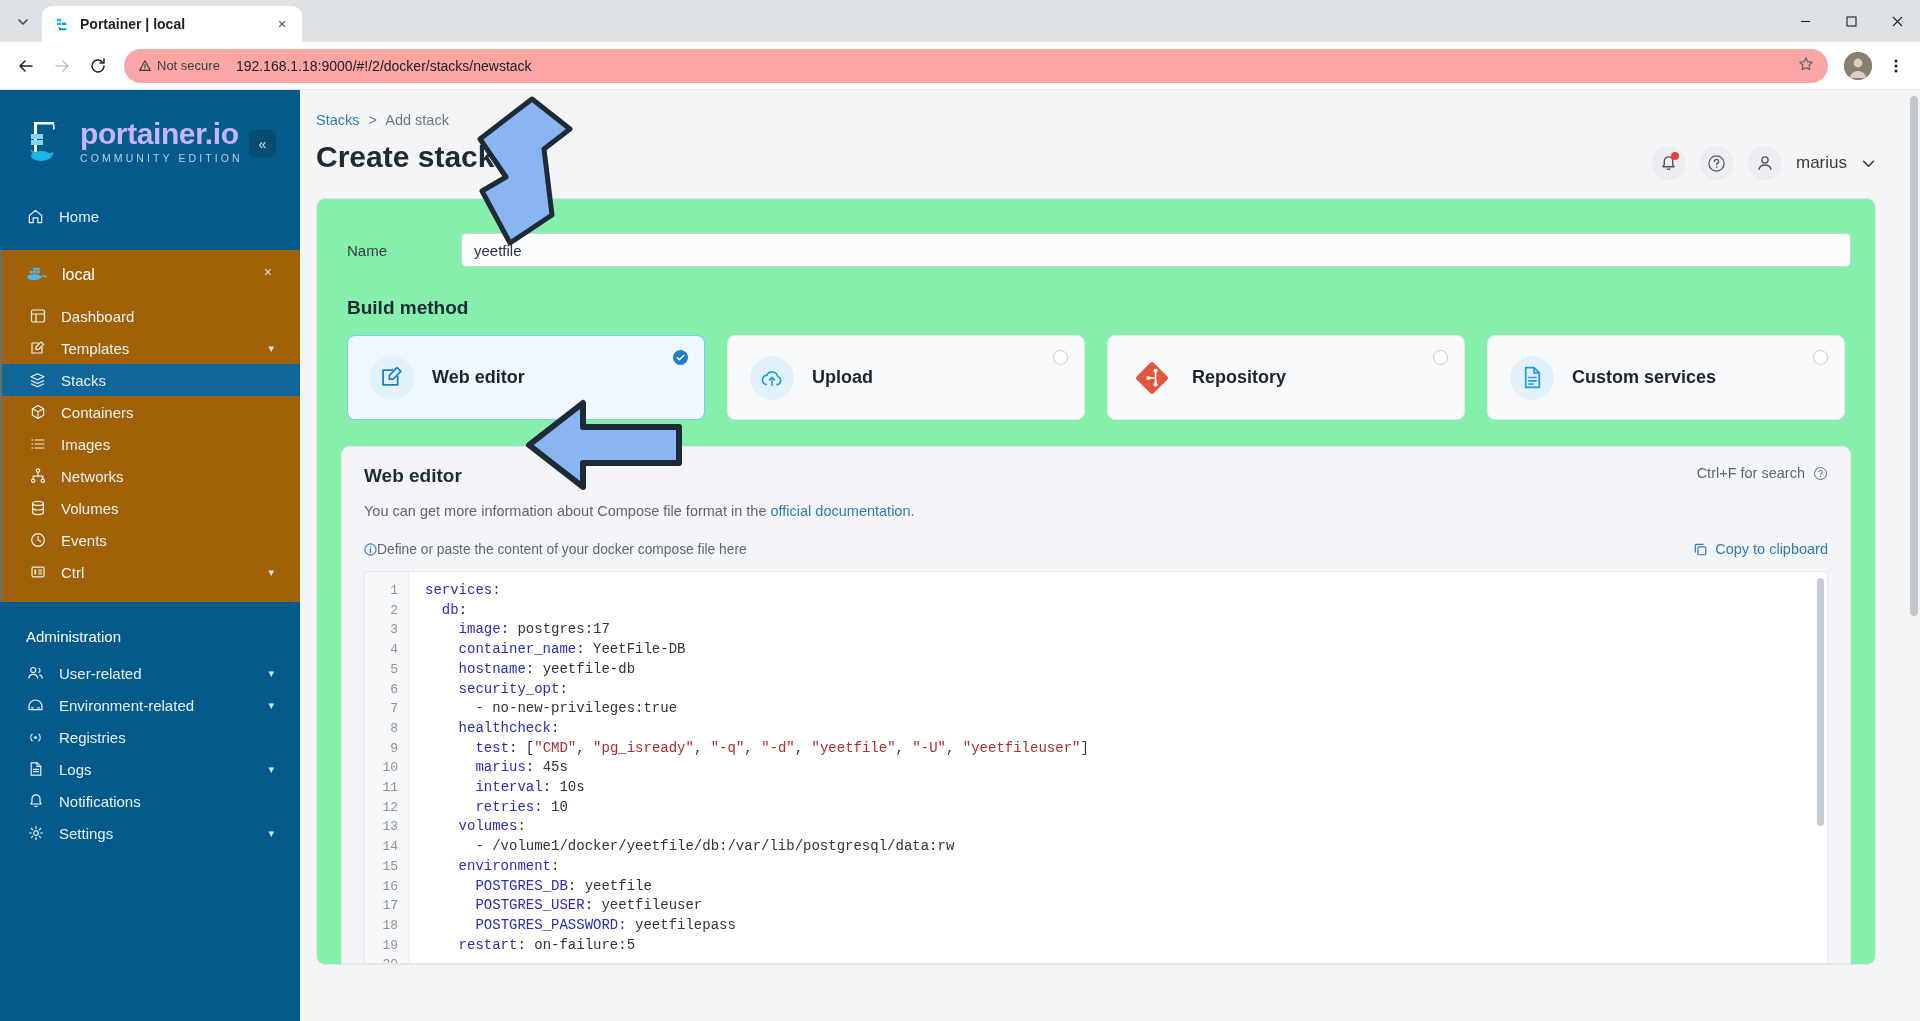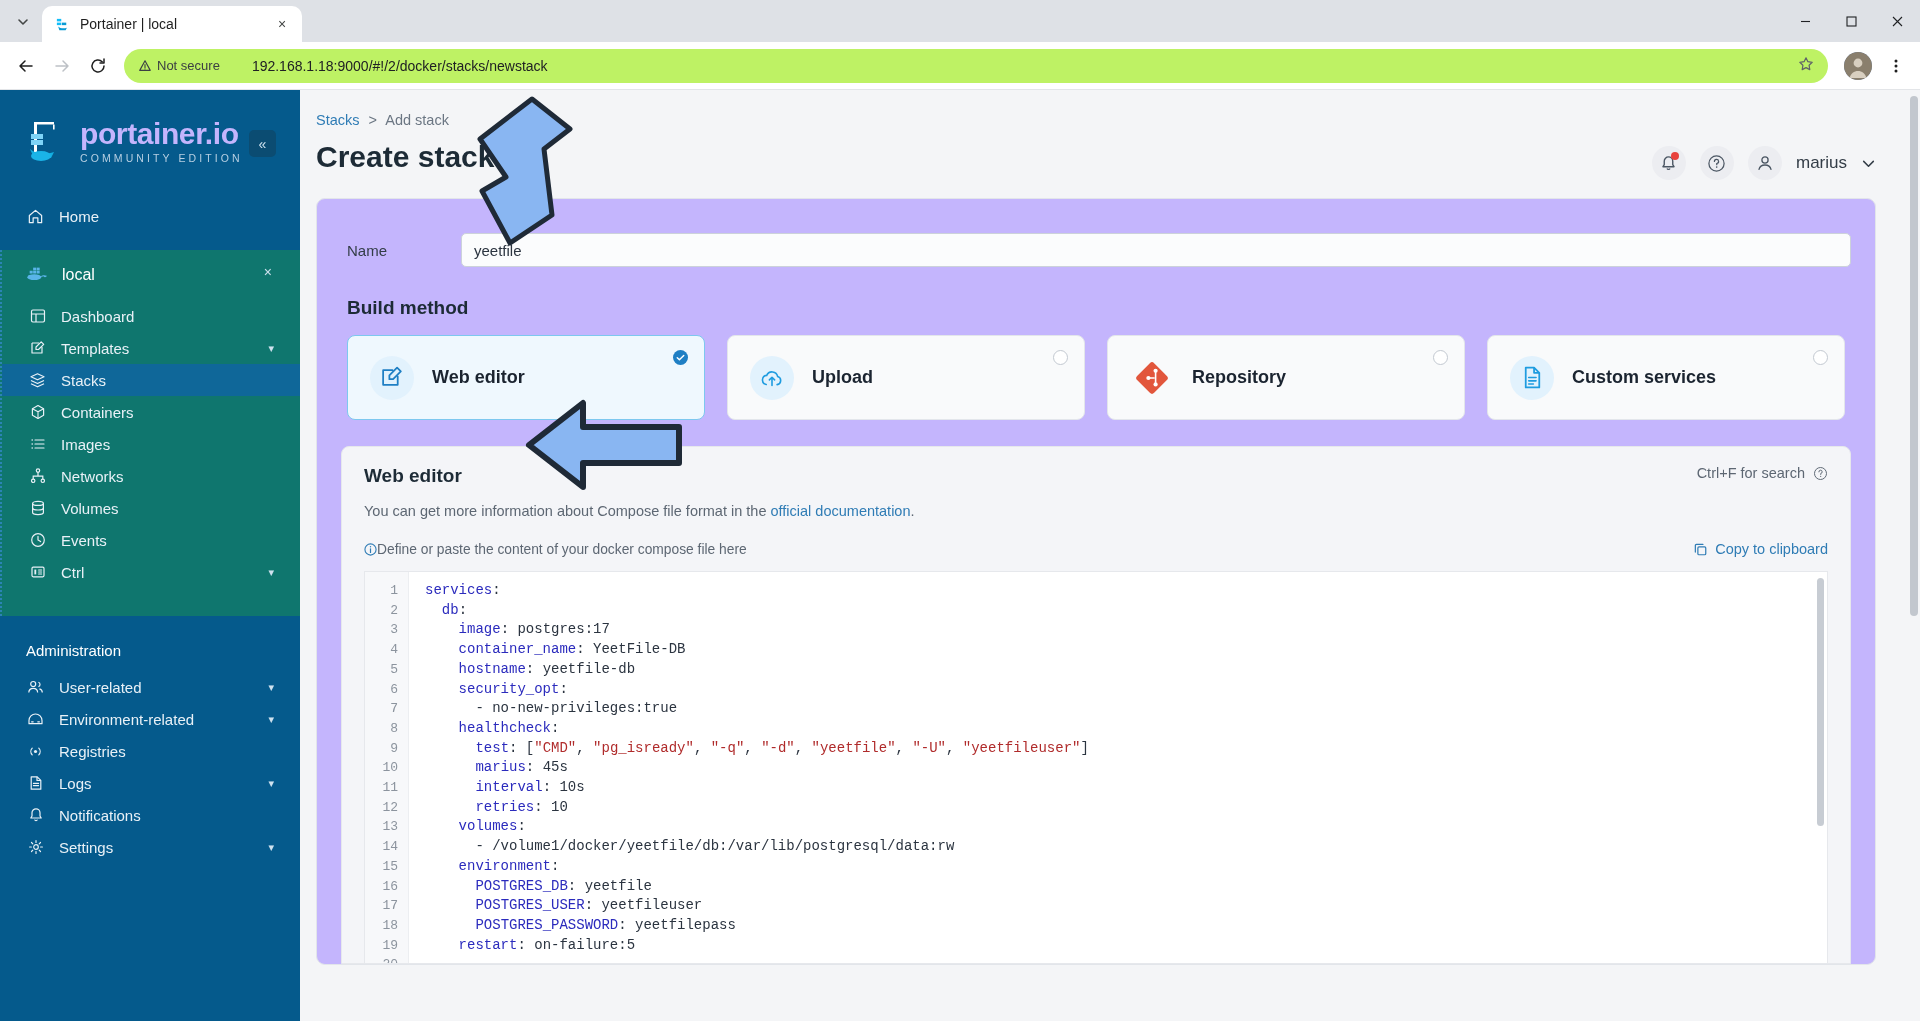--- a/index.html
+++ b/index.html
@@ -28,21 +28,21 @@
     background: #ffffff; border-radius: 10px 10px 0 0;
     display: flex; align-items: center; gap: 9px;
     padding: 0 10px 0 12px; position: relative;
   }
   .tab .favicon {
     width: 17px; height: 17px; flex: none;
     display:flex; align-items:center; justify-content:center;
   }
   .tab .tabtitle {
     font-size: 14px; color: #1f1f1f; white-space: nowrap;
-    overflow: hidden; text-overflow: ellipsis; flex: 1;
+    overflow: hidden; text-overflow: ellipsis; flex: 1; font-weight: bold;
   }
   .tab .tabclose {
     width: 20px; height: 20px; flex: none;
     display: flex; align-items: center; justify-content: center;
     font-size: 14px; color: #444746; border-radius: 50%;
   }
   .wincontrols {
     position: absolute; right: 0; top: 0; height: 42px;
     display: flex; align-items: center;
   }
@@ -54,22 +54,22 @@
     display: flex; align-items: center; gap: 4px;
     padding: 0 10px; border-bottom: 1px solid #e3e5e8;
   }
   .navbtn {
     width: 32px; height: 32px; border-radius: 50%;
     display: flex; align-items: center; justify-content: center;
     color: #1f1f1f;
   }
   .navbtn.dim { color: #bdc1c6; }
   .omnibox {
-    flex: 1; height: 34px; background: #bef264; border-radius: 18px;
-    display: flex; align-items: center; gap: 24px; padding: 0 14px;
+    flex: 1; height: 34px; background: #fca5a5; border-radius: 18px;
+    display: flex; align-items: center; gap: 8px; padding: 0 14px;
     margin: 0 6px;
   }
   .notsecure {
     display: flex; align-items: center; gap: 5px;
     font-size: 13px; color: #3c4043; flex: none;
     padding-right: 8px;
   }
   .urltext { font-size: 14px; color: #202124; flex: 1; white-space: nowrap; overflow:hidden; }
   .staricon { color: #5f6368; font-size: 15px; }
   .avatarbtn {
@@ -106,22 +106,22 @@
 
   .navlist { margin-top: 26px; }
   .navitem {
     display: flex; align-items: center; gap: 14px;
     height: 32px; padding-left: 26px; font-size: 15px; color: #e9f1f7;
     margin: 0 0 0 0; position: relative;
   }
   .navitem .ico { width: 19px; height: 19px; flex: none; display:flex; align-items:center; justify-content:center;}
   .navitem .chev { position: absolute; right: 26px; font-size: 11px; color: #cfe2ef; }
   .envgroup {
-    margin-top: 18px; background: #0f766e;
-    border-left: 2px dotted #2c84b4; padding: 8px 0 28px 0;
+    margin-top: 18px; background: #a16207;
+    border-left: 2px dotted #2c84b4; padding: 8px 0 14px 0;
     position: relative;
   }
   .envhead {
     display: flex; align-items: center; gap: 14px;
     height: 34px; padding-left: 24px; font-size: 16px; font-weight: 400;
   }
   .envclose { position: absolute; right: 28px; top: 14px; font-size: 14px; color: #cfe2ef; }
   .navitem.active { background: #0f6799; }
   .secttitle {
     font-size: 15px; color: #ffffff; padding: 26px 0 12px 26px; font-weight: 400;
@@ -152,21 +152,21 @@
     color: #4b5663; position: relative;
   }
   .dotbadge {
     position: absolute; top: 6px; right: 7px;
     width: 8px; height: 8px; border-radius: 50%; background: #e8413c;
   }
   .username { font-size: 17px; color: #333d47; }
 
   
   .card {
-    margin: 18px 44px 0 16px; background: #c4b5fd;
+    margin: 18px 44px 0 16px; background: #86efac;
     border: 1px solid #e2e5ea; border-radius: 9px;
     padding: 22px 24px 0 24px; min-height: 760px;
   }
   .formrow { display: flex; align-items: center; margin-top: 12px; }
   .formlabel { width: 120px; font-size: 15px; color: #333d47; padding-left: 6px; }
   .textinput {
     flex: 1; height: 34px; border: 1px solid #ccd2da; border-radius: 5px;
     background: #fbfcfd; font-size: 15px; color: #2b3440;
     padding: 0 12px; font-family: "Liberation Sans", sans-serif;
   }

